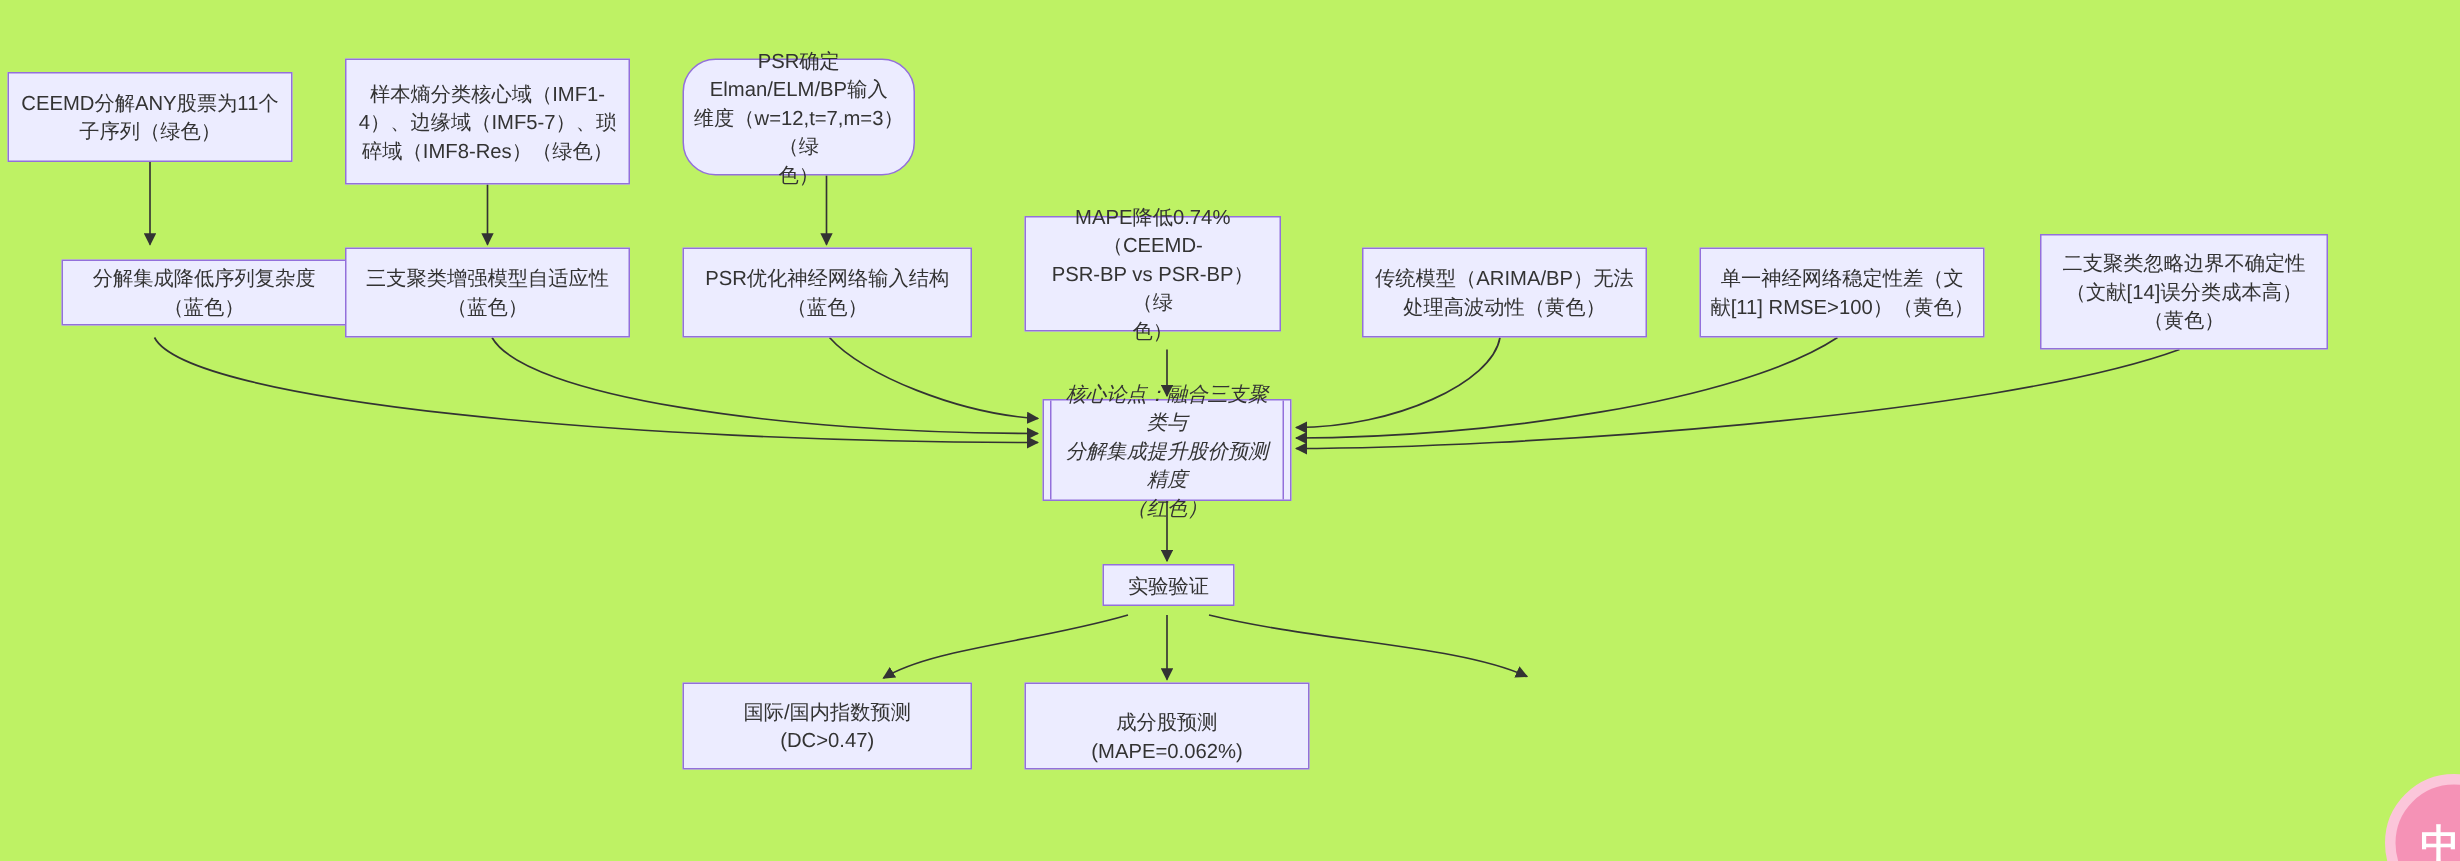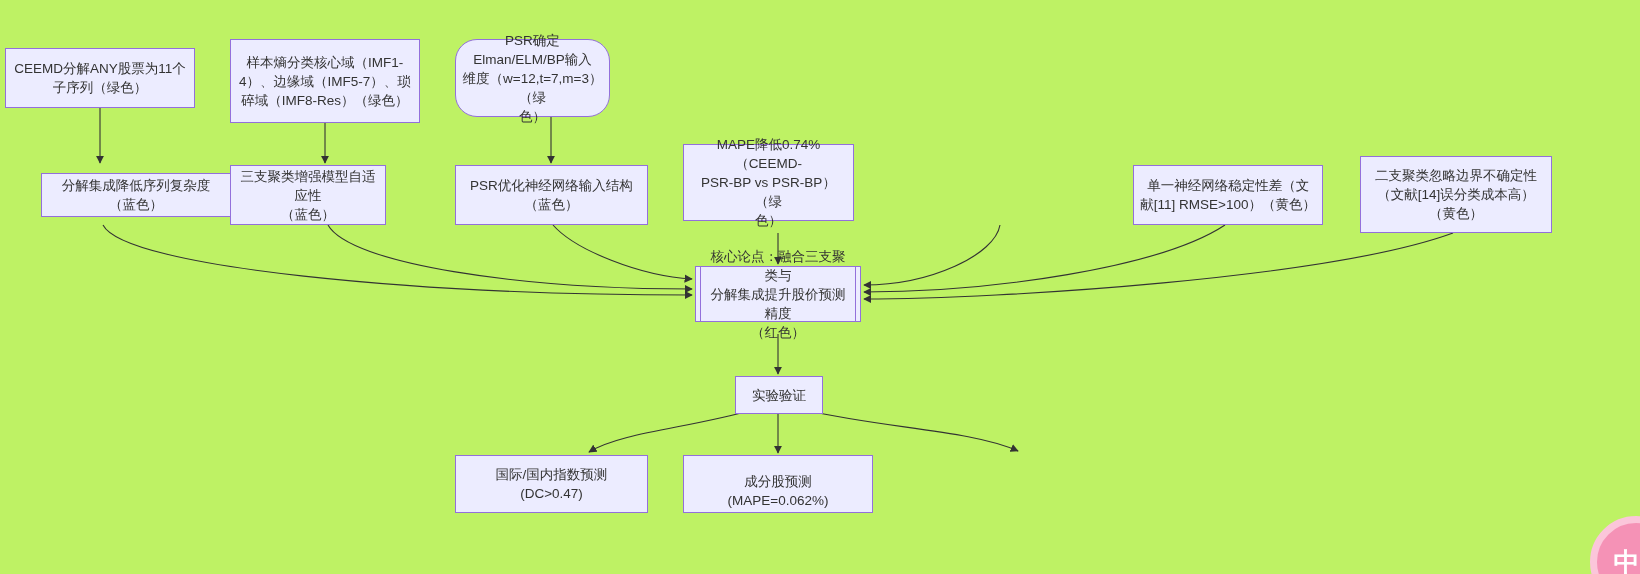--- a/index.html
+++ b/index.html
@@ -85,50 +85,54 @@
   <div class="node" style="left:455px;top:39px;width:155px;height:78px;border-radius:22px;">
     <span class="lbl">PSR确定Elman/ELM/BP输入
 维度（w=12,t=7,m=3）（绿
 色）</span>
   </div>
 
   <div class="node" style="left:5px;top:173px;width:190px;height:44px;margin-left:36px;">
     <span class="lbl">分解集成降低序列复杂度
 （蓝色）</span>
   </div>
-  <div class="node" style="left:230px;top:165px;width:156px;height:60px;">
+  <div class="node" style="left:230px;top:165px;width:190px;height:60px;">
     <span class="lbl">三支聚类增强模型自适应性
 （蓝色）</span>
   </div>
   <div class="node" style="left:455px;top:165px;width:193px;height:60px;align-items:center;">
     <span class="lbl">PSR优化神经网络输入结构
 （蓝色）</span>
   </div>
   <div class="node" style="left:683px;top:144px;width:171px;height:77px;">
     <span class="lbl">MAPE降低0.74%（CEEMD-
 PSR-BP vs PSR-BP）（绿
 色）</span>
   </div>
+  <div class="node" style="left:908px;top:165px;width:190px;height:60px;">
+    <span class="lbl">传统模型（ARIMA/BP）无法
+处理高波动性（黄色）</span>
+  </div>
   <div class="node" style="left:1133px;top:165px;width:190px;height:60px;justify-content:flex-end;">
     <span class="lbl">单一神经网络稳定性差（文
 献[11] RMSE&gt;100）（黄色）</span>
   </div>
   <div class="node" style="left:1360px;top:156px;width:192px;height:77px;align-items:center;">
     <span class="lbl">二支聚类忽略边界不确定性
 （文献[14]误分类成本高）
 （黄色）</span>
   </div>
 
-  <div class="node subroutine" style="left:695px;top:266px;width:166px;height:56px;padding:2px 10px;">
+  <div class="node subroutine" style="left:695px;top:266px;width:166px;height:68px;padding:2px 10px;font-style:italic;">
     <span class="lbl">核心论点：融合三支聚类与
 分解集成提升股价预测精度
 （红色）</span>
   </div>
 
-  <div class="node" style="left:735px;top:376px;width:88px;height:38px;">
+  <div class="node" style="left:735px;top:376px;width:88px;height:28px;">
     <span class="lbl">实验验证</span>
   </div>
 
   <div class="node" style="left:455px;top:455px;width:193px;height:58px;">
     <span class="lbl">国际/国内指数预测
 (DC&gt;0.47)</span>
   </div>
   <div class="node" style="left:683px;top:455px;width:190px;height:58px;align-items:flex-end;">
     <span class="lbl">成分股预测
 (MAPE=0.062%)</span>

